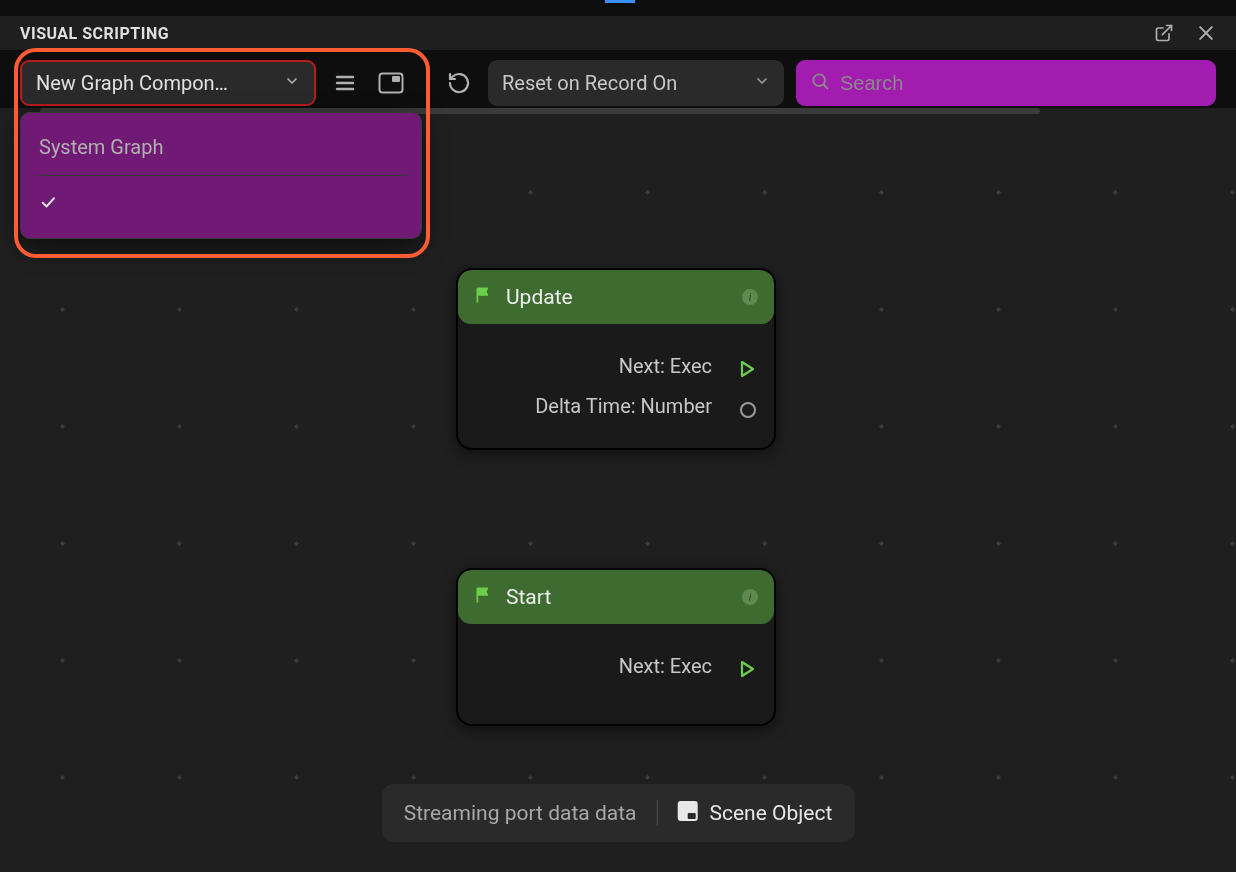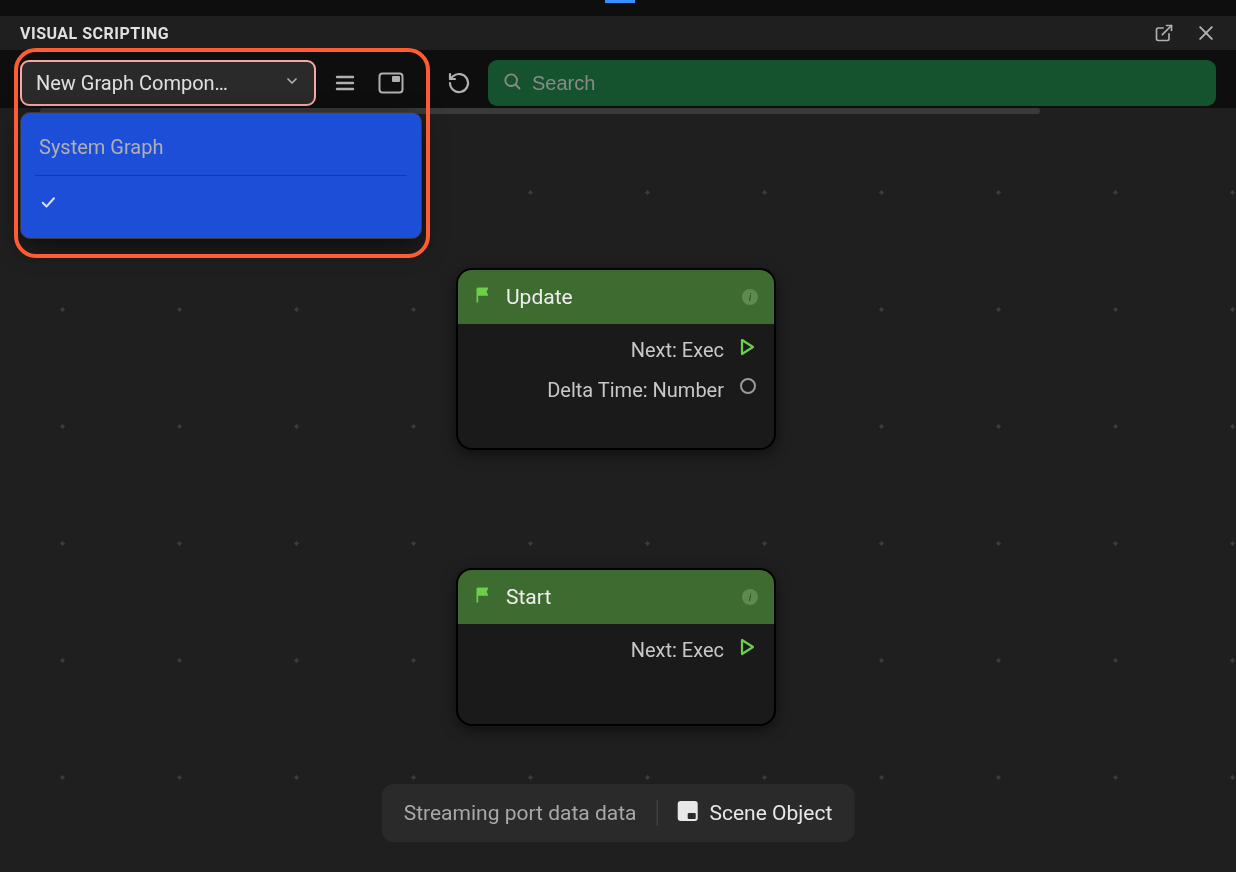--- a/index.html
+++ b/index.html
@@ -59,21 +59,21 @@
     display: flex;
     align-items: center;
     gap: 12px;
   }
 
   .dropdown {
     position: relative;
     width: 296px;
     height: 46px;
     background: #2a2a2a;
-    border: 2px solid #fca5a5;
+    border: 2px solid #b91c1c;
     border-radius: 9px;
     display: flex;
     align-items: center;
     padding: 0 14px;
     cursor: pointer;
   }
   .dropdown-label {
     flex: 1;
     font-size: 20px;
     color: #e0e0e0;
@@ -104,21 +104,21 @@
   }
   .reset-label {
     flex: 1;
     font-size: 20px;
     color: #c8c8c8;
   }
 
   .search-box {
     flex: 1;
     height: 46px;
-    background: #14532d;
+    background: #a21caf;
     border-radius: 9px;
     display: flex;
     align-items: center;
     padding: 0 14px;
     gap: 10px;
   }
   .search-input {
     flex: 1;
     background: transparent;
     border: none;
@@ -140,21 +140,21 @@
     pointer-events: none;
     z-index: 50;
   }
 
   
   .dropdown-menu {
     position: absolute;
     top: 112px;
     left: 20px;
     width: 402px;
-    background: #1d4ed8;
+    background: #701a75;
     border: 1px solid #3a3a3a;
     border-radius: 10px;
     padding: 10px 0;
     z-index: 40;
     box-shadow: 0 8px 24px rgba(0,0,0,0.6);
   }
   .menu-item {
     padding: 12px 18px;
     font-size: 20px;
     color: #e0e0e0;
@@ -214,20 +214,21 @@
     overflow: hidden;
     box-shadow: 0 4px 14px rgba(0,0,0,0.5);
   }
   .node-header {
     height: 54px;
     background: #3e6b2f;
     display: flex;
     align-items: center;
     padding: 0 16px;
     gap: 12px;
+    border-radius: 13px;
   }
   .node-title {
     flex: 1;
     font-size: 21px;
     color: #eeeeee;
     font-weight: 400;
   }
   .info-dot {
     width: 16px;
     height: 16px;
@@ -238,23 +239,23 @@
     justify-content: center;
     font-size: 11px;
     font-style: italic;
     color: #2b4722;
   }
   .node-body {
     padding: 14px 18px 18px 18px;
   }
   .port-row {
     display: flex;
-    align-items: flex-start;
+    align-items: flex-end;
     justify-content: flex-end;
-    gap: 16px;
+    gap: 28px;
     height: 40px;
     font-size: 20px;
     color: #c8c8c8;
   }
   .port-label { white-space: nowrap; }
   .exec-arrow svg { display: block; }
   .data-circle {
     width: 16px;
     height: 16px;
     border: 2px solid #9a9a9a;
@@ -360,20 +361,28 @@
 
   <div style="width:10px"></div>
 
   <div class="icon-btn">
     <svg width="24" height="24" viewBox="0 0 24 24" fill="none" stroke="#b0b0b0" stroke-width="2.2" stroke-linecap="round" stroke-linejoin="round">
       <path d="M3 12a9 9 0 1 0 3-6.7L3 8"></path>
       <polyline points="3 3 3 8 8 8"></polyline>
     </svg>
   </div>
 
+  <div class="reset-select">
+    <span class="reset-label">Reset on Record On</span>
+    <span class="chevron">
+      <svg width="16" height="16" viewBox="0 0 24 24" fill="none" stroke="#9a9a9a" stroke-width="2.5" stroke-linecap="round" stroke-linejoin="round">
+        <polyline points="6 9 12 15 18 9"></polyline>
+      </svg>
+    </span>
+  </div>
 
   <div class="search-box">
     <span>
       <svg width="20" height="20" viewBox="0 0 24 24" fill="none" stroke="#8a8a8a" stroke-width="2.2" stroke-linecap="round">
         <circle cx="11" cy="11" r="7"></circle>
         <line x1="21" y1="21" x2="16.5" y2="16.5"></line>
       </svg>
     </span>
     <input class="search-input" placeholder="Search" style="">
   </div>

